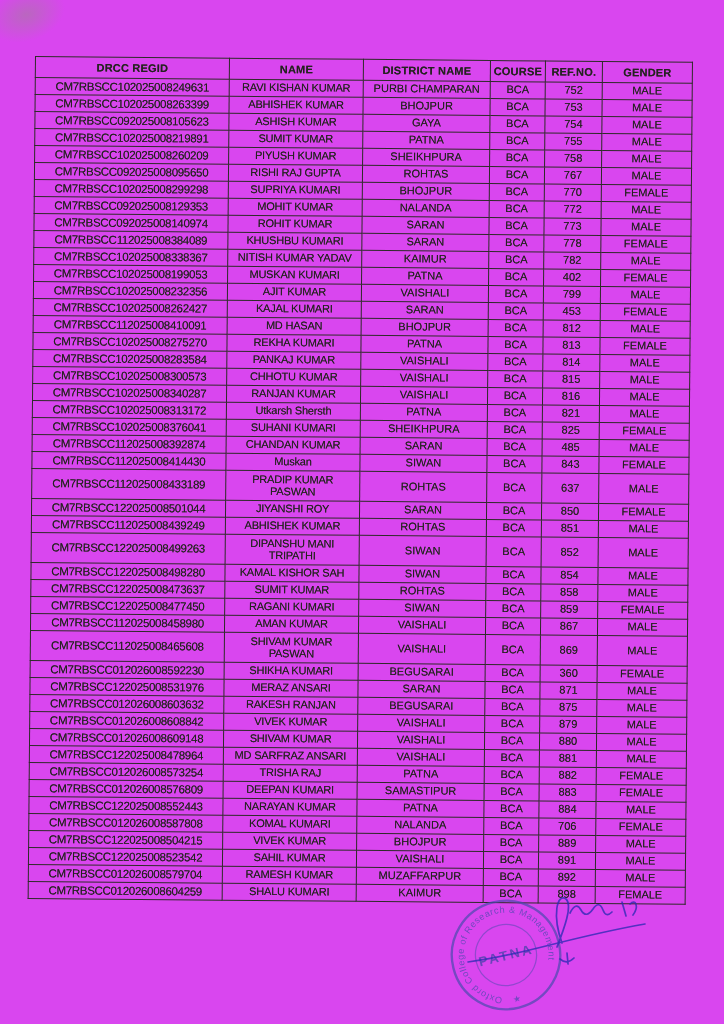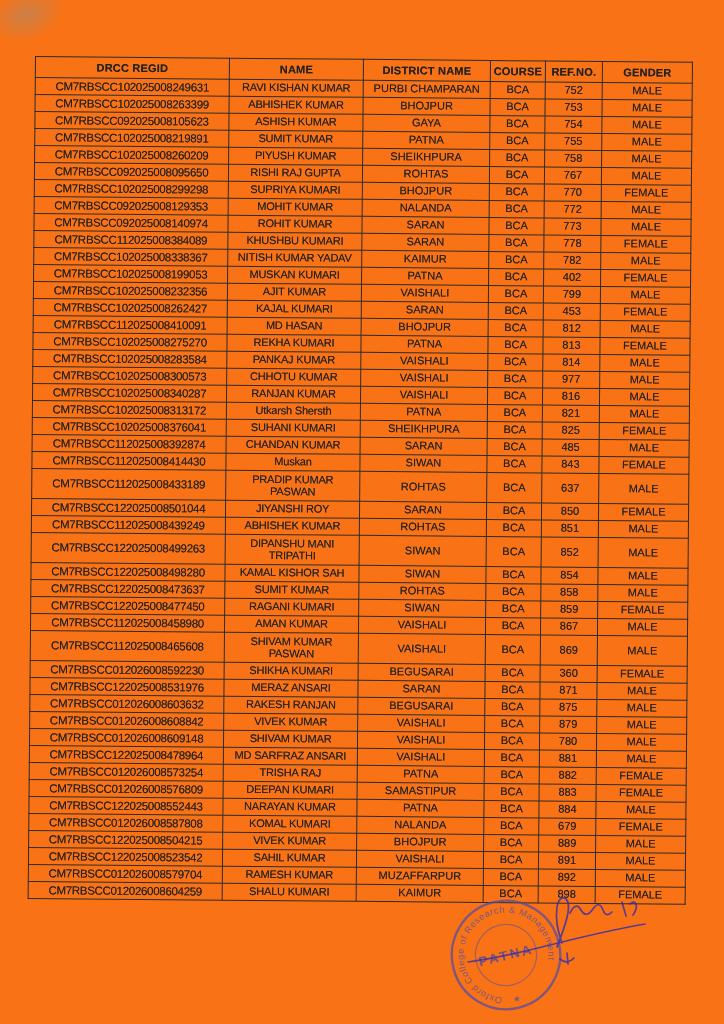--- a/index.html
+++ b/index.html
@@ -1,18 +1,18 @@
 <!DOCTYPE html>
 <html><head>
 <meta charset="utf-8">
 <style>
   html,body { margin:0; padding:0; }
   .page {
     position:relative; width:724px; height:1024px;
-    background:#f97316; overflow:hidden;
+    background:#d946ef; overflow:hidden;
     font-family:"Liberation Sans", sans-serif;
   }
   .smudge {
     position:absolute; left:-8px; top:-10px; width:78px; height:52px;
     background:radial-gradient(ellipse at 45% 45%, rgba(148,142,134,0.45), rgba(148,142,134,0) 65%);
     transform:rotate(-18deg);
   }
   .table-wrap {
     position:absolute; left:35px; top:56px;
     transform:rotate(0.5deg); transform-origin:0 0;
@@ -208,21 +208,21 @@
             <td>VAISHALI</td>
             <td>BCA</td>
             <td>814</td>
             <td>MALE</td>
           </tr>
           <tr>
             <td>CM7RBSCC102025008300573</td>
             <td>CHHOTU KUMAR</td>
             <td>VAISHALI</td>
             <td>BCA</td>
-            <td>977</td>
+            <td>815</td>
             <td>MALE</td>
           </tr>
           <tr>
             <td>CM7RBSCC102025008340287</td>
             <td>RANJAN KUMAR</td>
             <td>VAISHALI</td>
             <td>BCA</td>
             <td>816</td>
             <td>MALE</td>
           </tr>
@@ -362,21 +362,21 @@
             <td>VAISHALI</td>
             <td>BCA</td>
             <td>879</td>
             <td>MALE</td>
           </tr>
           <tr>
             <td>CM7RBSCC012026008609148</td>
             <td>SHIVAM KUMAR</td>
             <td>VAISHALI</td>
             <td>BCA</td>
-            <td>780</td>
+            <td>880</td>
             <td>MALE</td>
           </tr>
           <tr>
             <td>CM7RBSCC122025008478964</td>
             <td>MD SARFRAZ ANSARI</td>
             <td>VAISHALI</td>
             <td>BCA</td>
             <td>881</td>
             <td>MALE</td>
           </tr>
@@ -402,21 +402,21 @@
             <td>PATNA</td>
             <td>BCA</td>
             <td>884</td>
             <td>MALE</td>
           </tr>
           <tr>
             <td>CM7RBSCC012026008587808</td>
             <td>KOMAL KUMARI</td>
             <td>NALANDA</td>
             <td>BCA</td>
-            <td>679</td>
+            <td>706</td>
             <td>FEMALE</td>
           </tr>
           <tr>
             <td>CM7RBSCC122025008504215</td>
             <td>VIVEK KUMAR</td>
             <td>BHOJPUR</td>
             <td>BCA</td>
             <td>889</td>
             <td>MALE</td>
           </tr>

